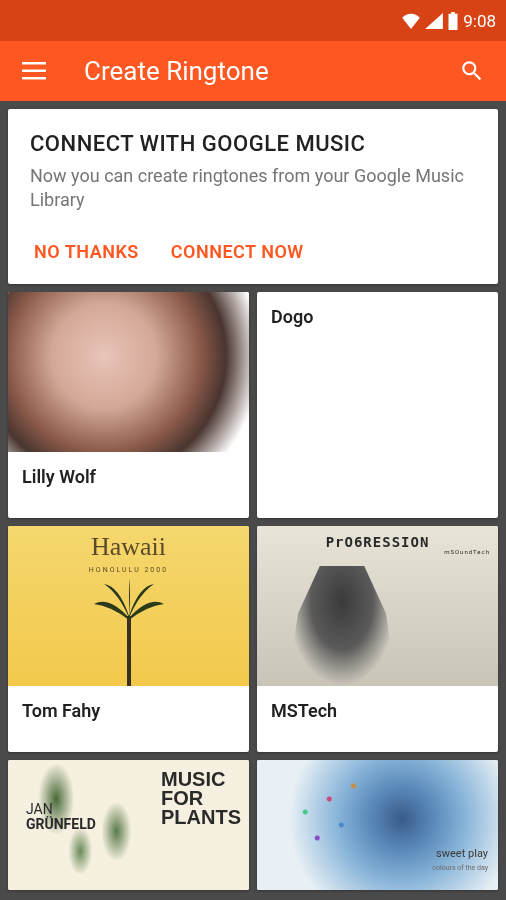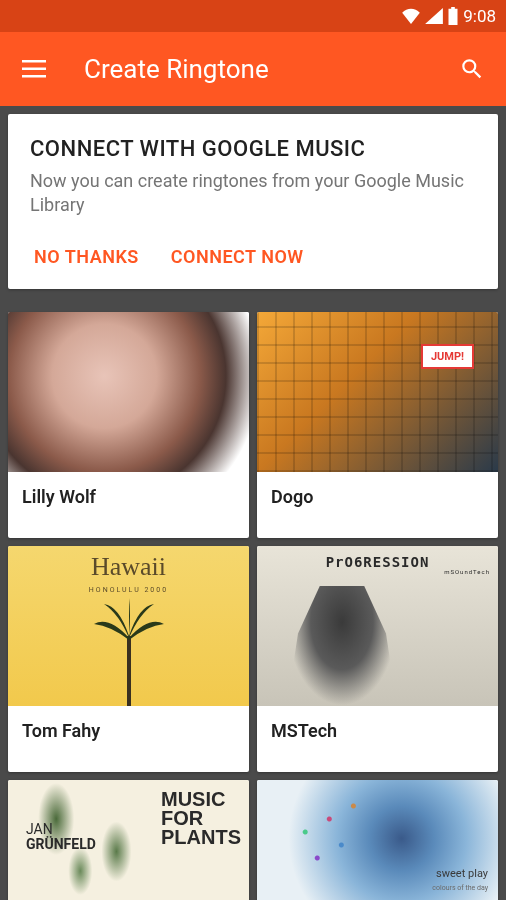--- a/index.html
+++ b/index.html
@@ -5,33 +5,33 @@
   * { box-sizing: border-box; margin: 0; padding: 0; }
   body {
     width: 506px;
     height: 900px;
     font-family: Roboto, Arial, sans-serif;
     background: #4a4a4a;
     overflow: hidden;
     position: relative;
   }
   .status-bar {
-    height: 32px;
+    height: 41px;
     background: #d84315;
     display: flex;
     align-items: center;
     justify-content: flex-end;
     padding: 0 10px;
     color: #fff;
     font-size: 17px;
     gap: 4px;
   }
   .status-bar svg { fill: #fff; }
   .app-bar {
-    height: 74px;
+    height: 60px;
     background: #ff5722;
     display: flex;
     align-items: center;
     padding: 0 20px;
     color: #fff;
     gap: 36px;
   }
   .app-bar .title {
     flex: 1;
     font-size: 26px;
@@ -45,21 +45,21 @@
     justify-content: center;
     cursor: pointer;
   }
   .content {
     padding: 8px;
   }
   .promo-card {
     background: #fff;
     border-radius: 2px;
     padding: 22px 22px 16px 22px;
-    margin-bottom: 23px;
+    margin-bottom: 8px;
     box-shadow: 0 1px 3px rgba(0,0,0,0.3);
   }
   .promo-title {
     font-size: 22px;
     font-weight: 500;
     color: #212121;
     letter-spacing: 0.5px;
     margin-bottom: 8px;
   }
   .promo-desc {
@@ -301,23 +301,20 @@
   </div>
 
   <div class="grid">
 
     <div class="album-card">
       <div class="album-art art-lilly"></div>
       <div class="album-label">Lilly Wolf</div>
     </div>
 
     <div class="album-card">
-      <div class="album-art art-dogo">
-        <div class="badge">JUMP!</div>
-      </div>
       <div class="album-label">Dogo</div>
     </div>
 
     <div class="album-card">
       <div class="album-art art-tom">
         <div class="hawaii">Hawaii</div>
         <div class="sub">HONOLULU 2000</div>
         <svg class="palm" width="80" height="110" viewBox="0 0 80 110">
           <rect x="38" y="40" width="4" height="70" fill="#3a3020"></rect>
           <path d="M40 42 Q20 20 5 28 Q22 30 40 44" fill="#2a3a1a"></path>

